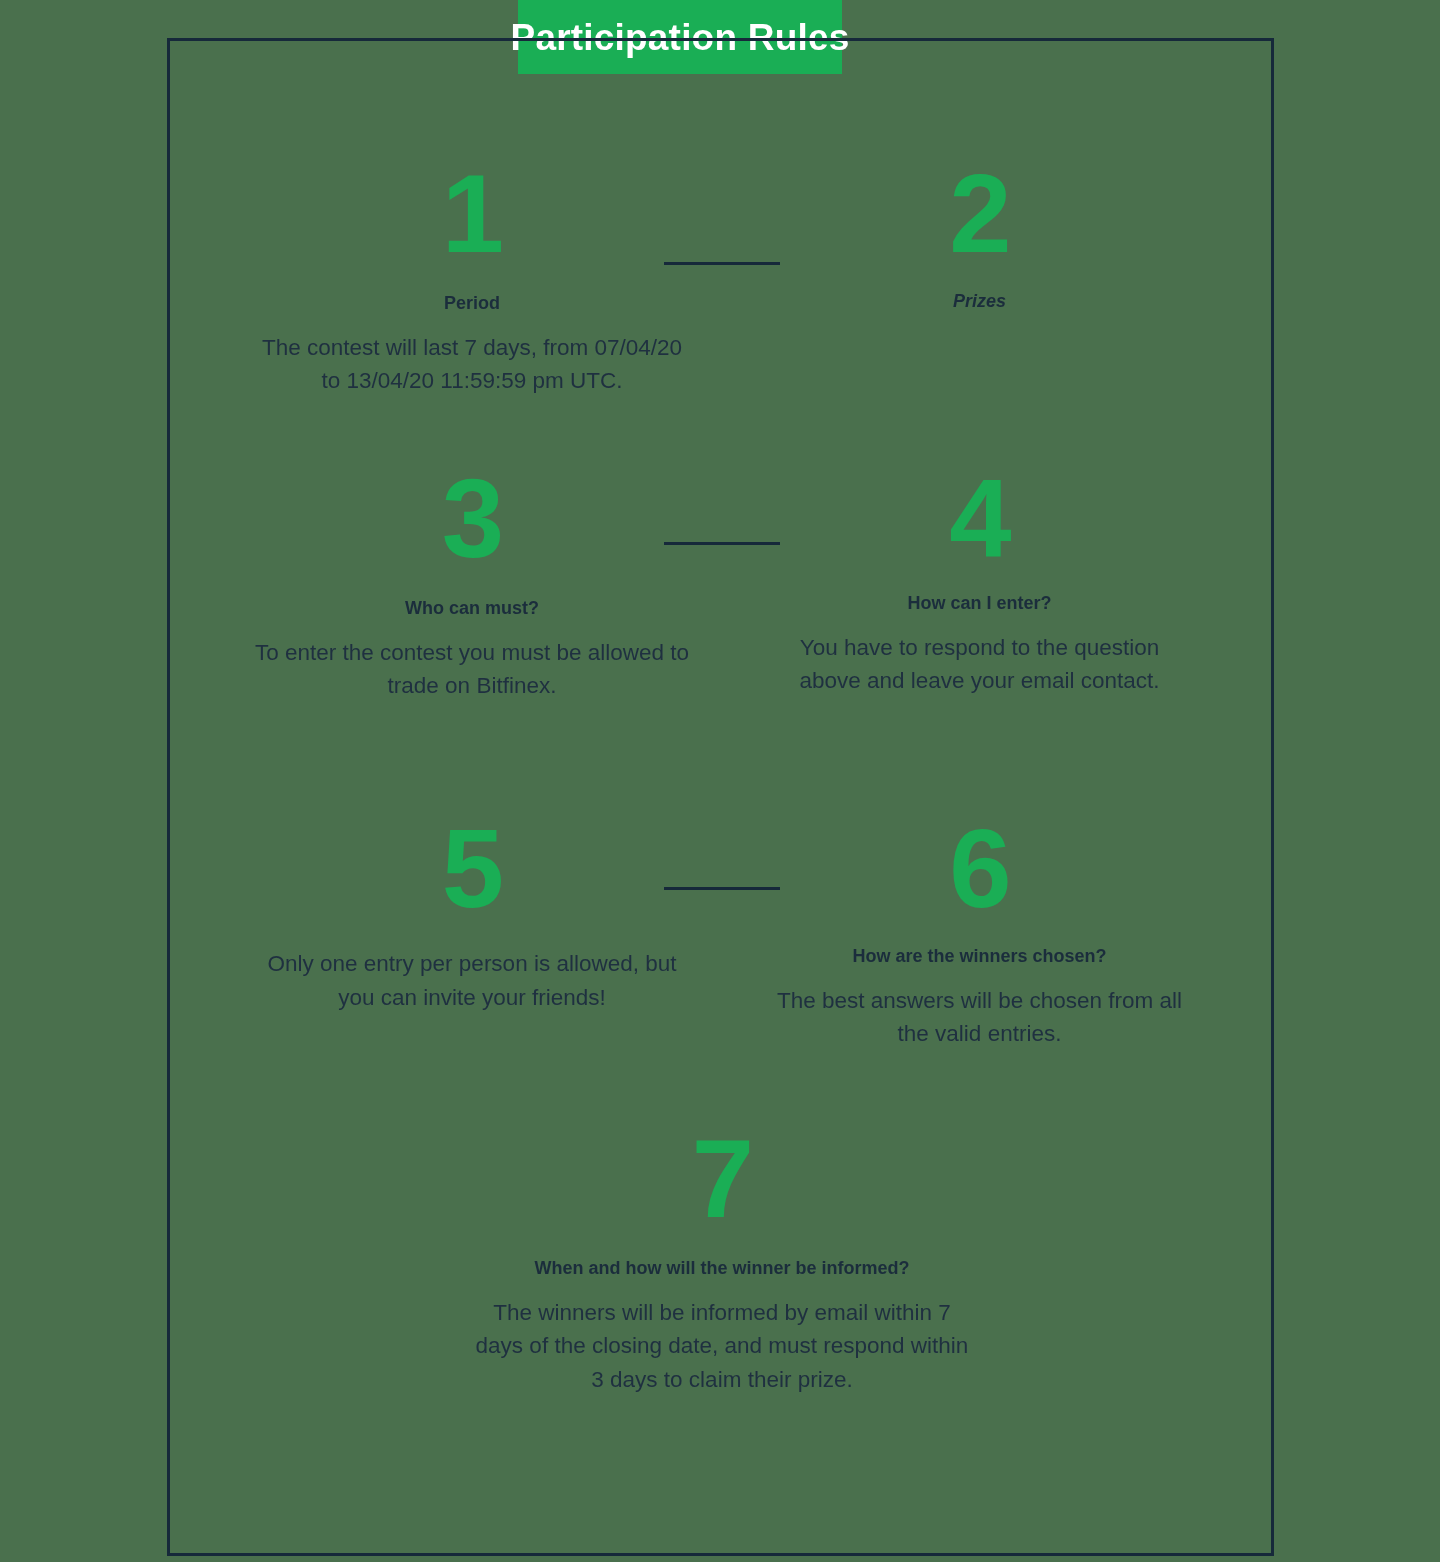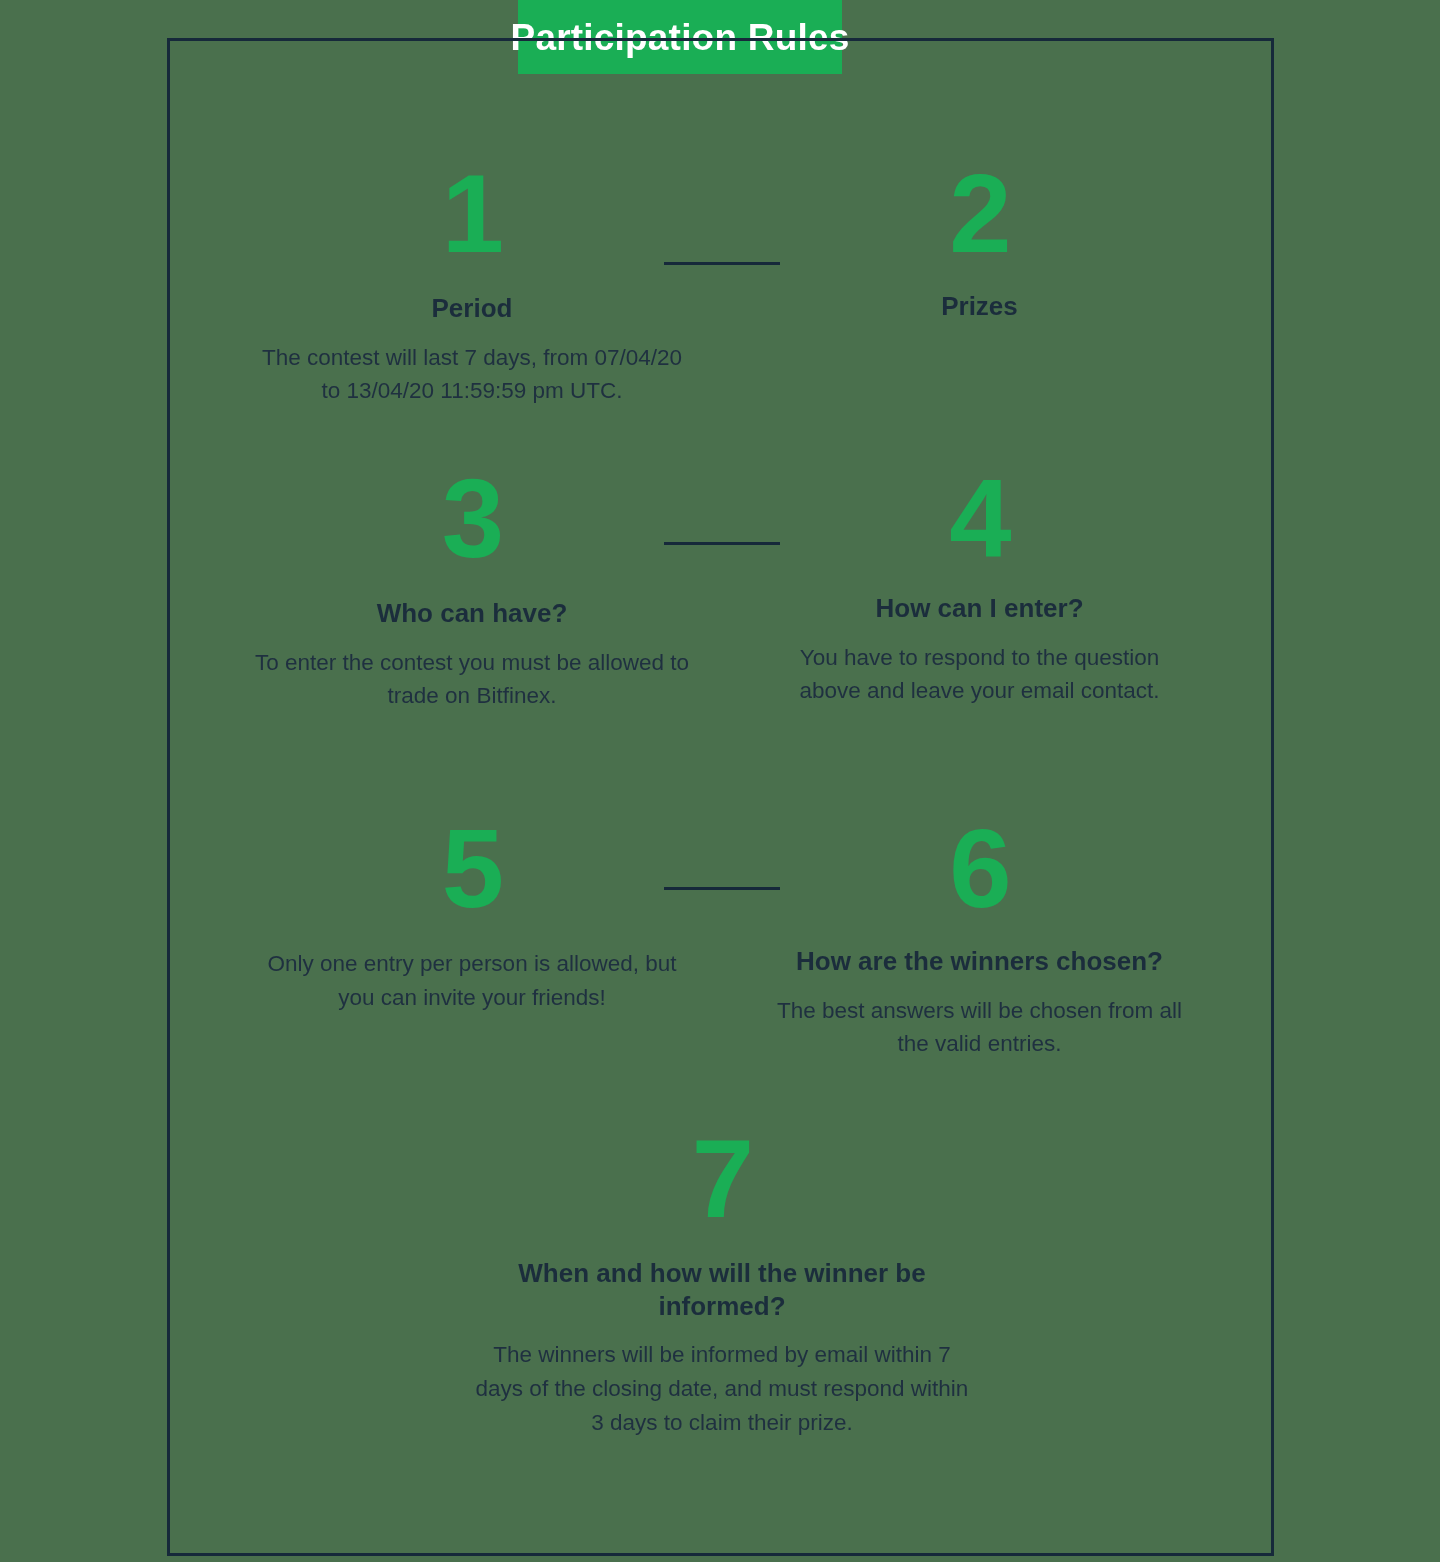--- a/index.html
+++ b/index.html
@@ -69,21 +69,21 @@
     color: #1aae55;
     font-size: 112px;
     font-weight: bold;
     line-height: 1;
     letter-spacing: -2px;
     margin: 0;
   }
 
   .rule-heading {
     color: #1b2d3c;
-    font-size: 26px;
+    font-size: 18px;
     font-weight: bold;
     line-height: 1.25;
     margin: 0;
   }
 
   .rule-body {
     color: #1f3040;
     font-size: 22.5px;
     font-weight: normal;
     line-height: 1.5;
@@ -103,21 +103,21 @@
   .rule-2 .rule-number { margin-bottom: 22px; }
   .rule-3 .rule-number { margin-bottom: 22px; }
   .rule-4 .rule-number { margin-bottom: 22px; }
   .rule-5 .rule-number { margin-bottom: 22px; }
   .rule-6 .rule-number { margin-bottom: 22px; }
   .rule-7 .rule-number { margin-bottom: 22px; }
 
   .rule-heading { margin-bottom: 12px; }
 
   
-  .rule-2 .rule-heading { margin-top: -2px; }
+  .rule-2 .rule-heading { margin-top: -2px; font-style: italic; }
   .rule-4 .rule-heading { margin-top: -5px; }
   .rule-6 .rule-heading { margin-top: -2px; }
 
   
   .divider {
     position: absolute;
     width: 116px;
     height: 3px;
     background: #16293a;
     left: 497px;
@@ -147,21 +147,21 @@
     <div class="rule-body">The contest will last 7 days, from 07/04/20 to 13/04/20 11:59:59 pm UTC.</div>
   </div>
 
   <div class="rule rule-2">
     <div class="rule-number">2</div>
     <div class="rule-heading">Prizes</div>
   </div>
 
   <div class="rule rule-3">
     <div class="rule-number">3</div>
-    <div class="rule-heading">Who can have?</div>
+    <div class="rule-heading">Who can must?</div>
     <div class="rule-body">To enter the contest you must be allowed to trade on Bitfinex.</div>
   </div>
 
   <div class="rule rule-4">
     <div class="rule-number">4</div>
     <div class="rule-heading">How can I enter?</div>
     <div class="rule-body">You have to respond to the question above and leave your email contact.</div>
   </div>
 
   <div class="rule rule-5">

